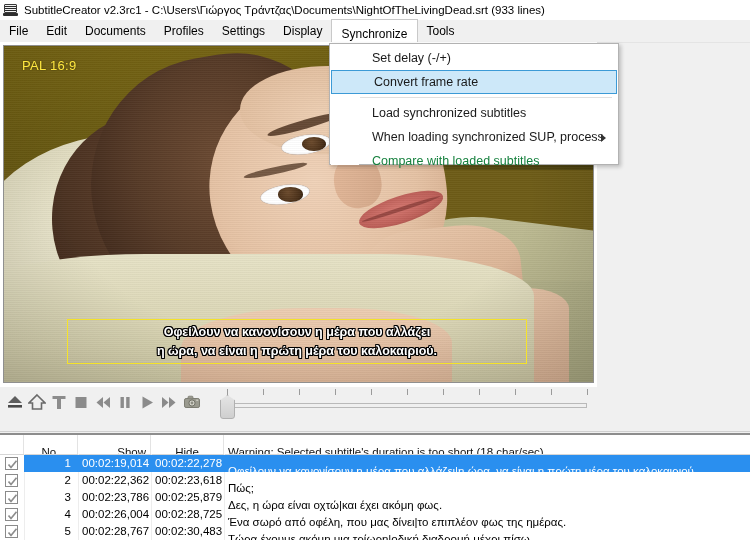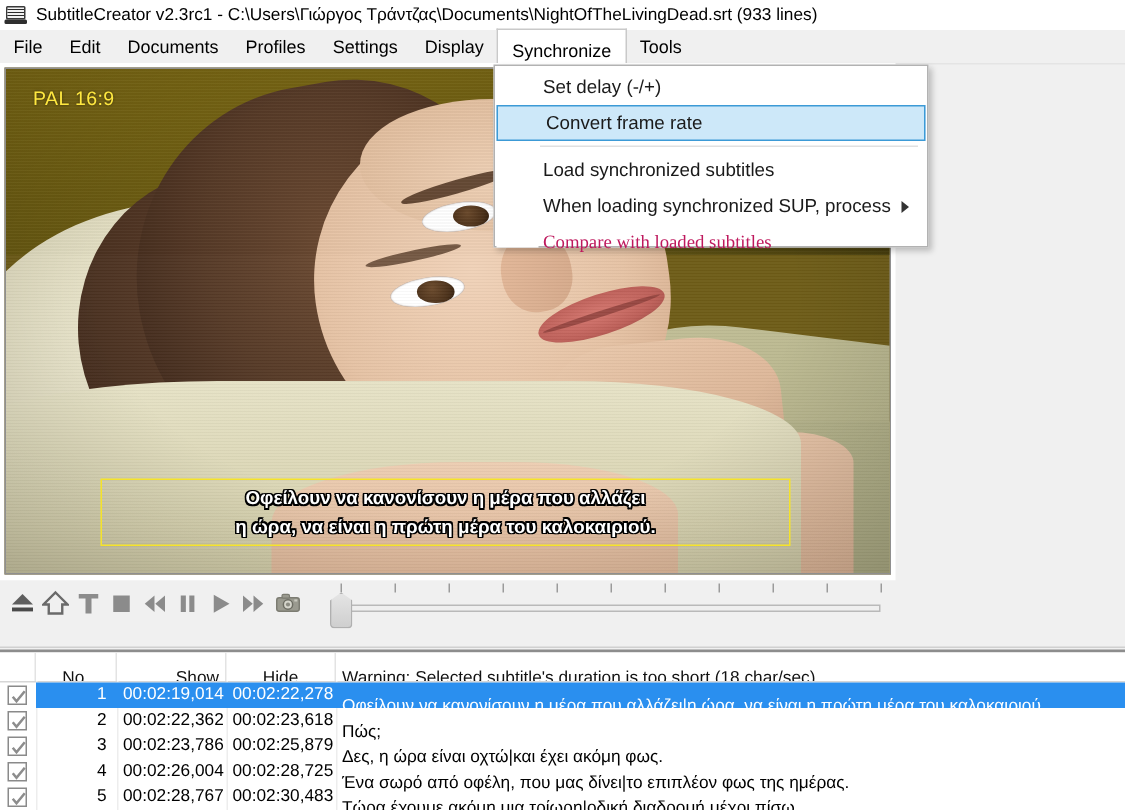--- a/index.html
+++ b/index.html
@@ -299,28 +299,28 @@
     box-shadow:2px 2px 4px rgba(0,0,0,.22);
     padding:2px 0;
   }
   .dd-gutter{
     position:absolute;left:1px;top:1px;width:28px;height:120px;
     background:#ffffff;
   }
   .dd-item{
     position:relative;height:24px;line-height:24px;
     font-size:12.5px;color:#1a1a1a;
-    padding-left:32px;white-space:nowrap;cursor:default;
+    padding-left:42px;white-space:nowrap;cursor:default;
     box-sizing:border-box;
   }
   .dd-item.hl{
     background:#cde8f9;border:1px solid #3c9ad6;
     margin:0 1px;box-sizing:border-box;line-height:22px;
   }
-  .dd-item.disabled{color:#be185d;font-family:Liberation Serif, serif;}
+  .dd-item.disabled{color:#15803d;}
   .dd-sep{
     height:1px;background:#e0e0e0;margin:3px 6px 3px 30px;
   }
   .dd-arrow{
     position:absolute;right:12px;top:9px;
     width:0;height:0;border-top:4px solid transparent;
     border-bottom:4px solid transparent;border-left:5px solid #333;
   }
 </style>
 </head>

